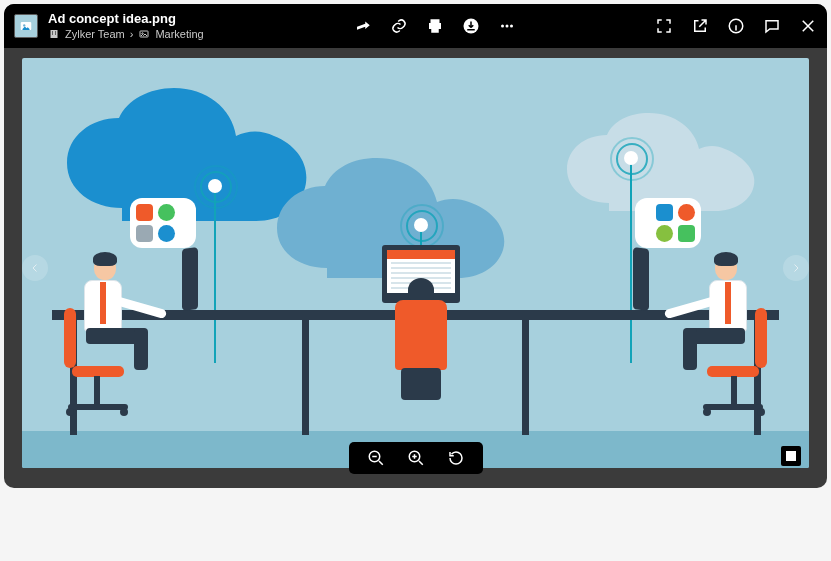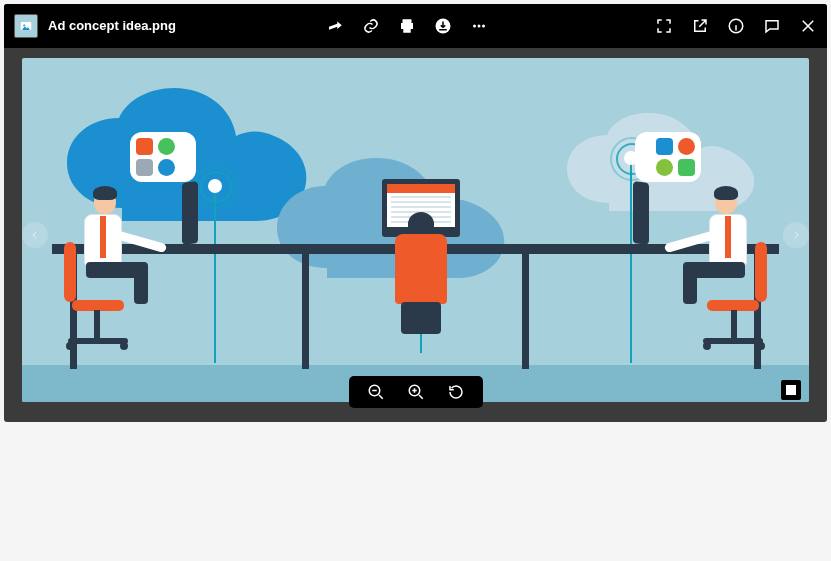--- a/index.html
+++ b/index.html
@@ -1,17 +1,17 @@
 <!DOCTYPE html>
 <html><head>
 <meta charset="utf-8">
 <style>
   html,body{margin:0;padding:0;width:831px;height:561px;background:#f5f5f5;font-family:-apple-system,Segoe UI,Helvetica,Arial,sans-serif;overflow:hidden}
   .frame{box-sizing:border-box;width:831px;height:561px;padding:4px;}
-  .viewer{width:823px;height:418px;background:#3b3b3b;border-radius:3px;position:relative;overflow:hidden}
+  .viewer{width:823px;height:484px;background:#3b3b3b;border-radius:10px;position:relative;overflow:hidden}
   .topbar{height:44px;background:#000;color:#fff;display:flex;align-items:center;padding:0 6px 0 10px;position:relative}
   .thumb{width:22px;height:22px;border:1px solid #5c5c5c;margin-right:10px;display:flex;align-items:center;justify-content:center;background:#a7d0dd;border-radius:2px;flex:none}
   .thumb svg{width:14px;height:14px}
   .titleblock{display:flex;flex-direction:column;line-height:1.1;margin-right:20px}
   .title{font-size:13px;font-weight:600;color:#fff}
   .crumbs{display:flex;align-items:center;font-size:11px;color:#c9c9c9;margin-top:2px;gap:5px}
   .crumb-ico svg{width:12px;height:12px;display:block}
   .actions-left{display:flex;align-items:center;gap:18px;margin-left:130px}
   .actions-right{display:flex;align-items:center;gap:18px;margin-left:auto;margin-right:4px}
   .ibtn{width:18px;height:18px;color:#fff;cursor:pointer;display:flex;align-items:center;justify-content:center}
@@ -70,20 +70,41 @@
   <div class="topbar">
     <div class="thumb">
       <svg viewBox="0 0 24 24">
             <rect x="3" y="5" width="18" height="14" rx="2" fill="#fff"></rect>
             <circle cx="9" cy="11" r="2" fill="#6fb0d1"></circle>
             <path d="M6 17l4-4 3 3 2-2 3 3v2H6z" fill="#1b8fcf"></path>
           </svg>
     </div>
     <div class="titleblock">
       <div class="title">Ad concept idea.png</div>
+      <div class="crumbs">
+        <span class="crumb-ico">
+              <svg viewBox="0 0 24 24" fill="#c9c9c9">
+                <rect x="5" y="4" width="14" height="16"></rect>
+                <rect x="8" y="7" width="2" height="2" fill="#000"></rect>
+                <rect x="14" y="7" width="2" height="2" fill="#000"></rect>
+                <rect x="8" y="11" width="2" height="2" fill="#000"></rect>
+                <rect x="14" y="11" width="2" height="2" fill="#000"></rect>
+              </svg>
+            </span>
+        <span>Zylker Team</span>
+        <span>›</span>
+        <span class="crumb-ico">
+              <svg viewBox="0 0 24 24" fill="none" stroke="#c9c9c9" stroke-width="2">
+                <rect x="4" y="6" width="16" height="12" rx="1"></rect>
+                <circle cx="9" cy="11" r="1.5"></circle>
+                <path d="M6 16l3-3 2 2 3-3 4 4"></path>
+              </svg>
+            </span>
+        <span>Marketing</span>
+      </div>
     </div>
 
     <div class="actions-left">
       <span class="ibtn">
             <svg viewBox="0 0 24 24" fill="#fff">
               <path d="M4 17l11-4v3l6-5-6-5v3L4 13z"></path>
             </svg>
           </span>
       <span class="ibtn">
             <svg viewBox="0 0 24 24" fill="none" stroke="#fff" stroke-width="2">

